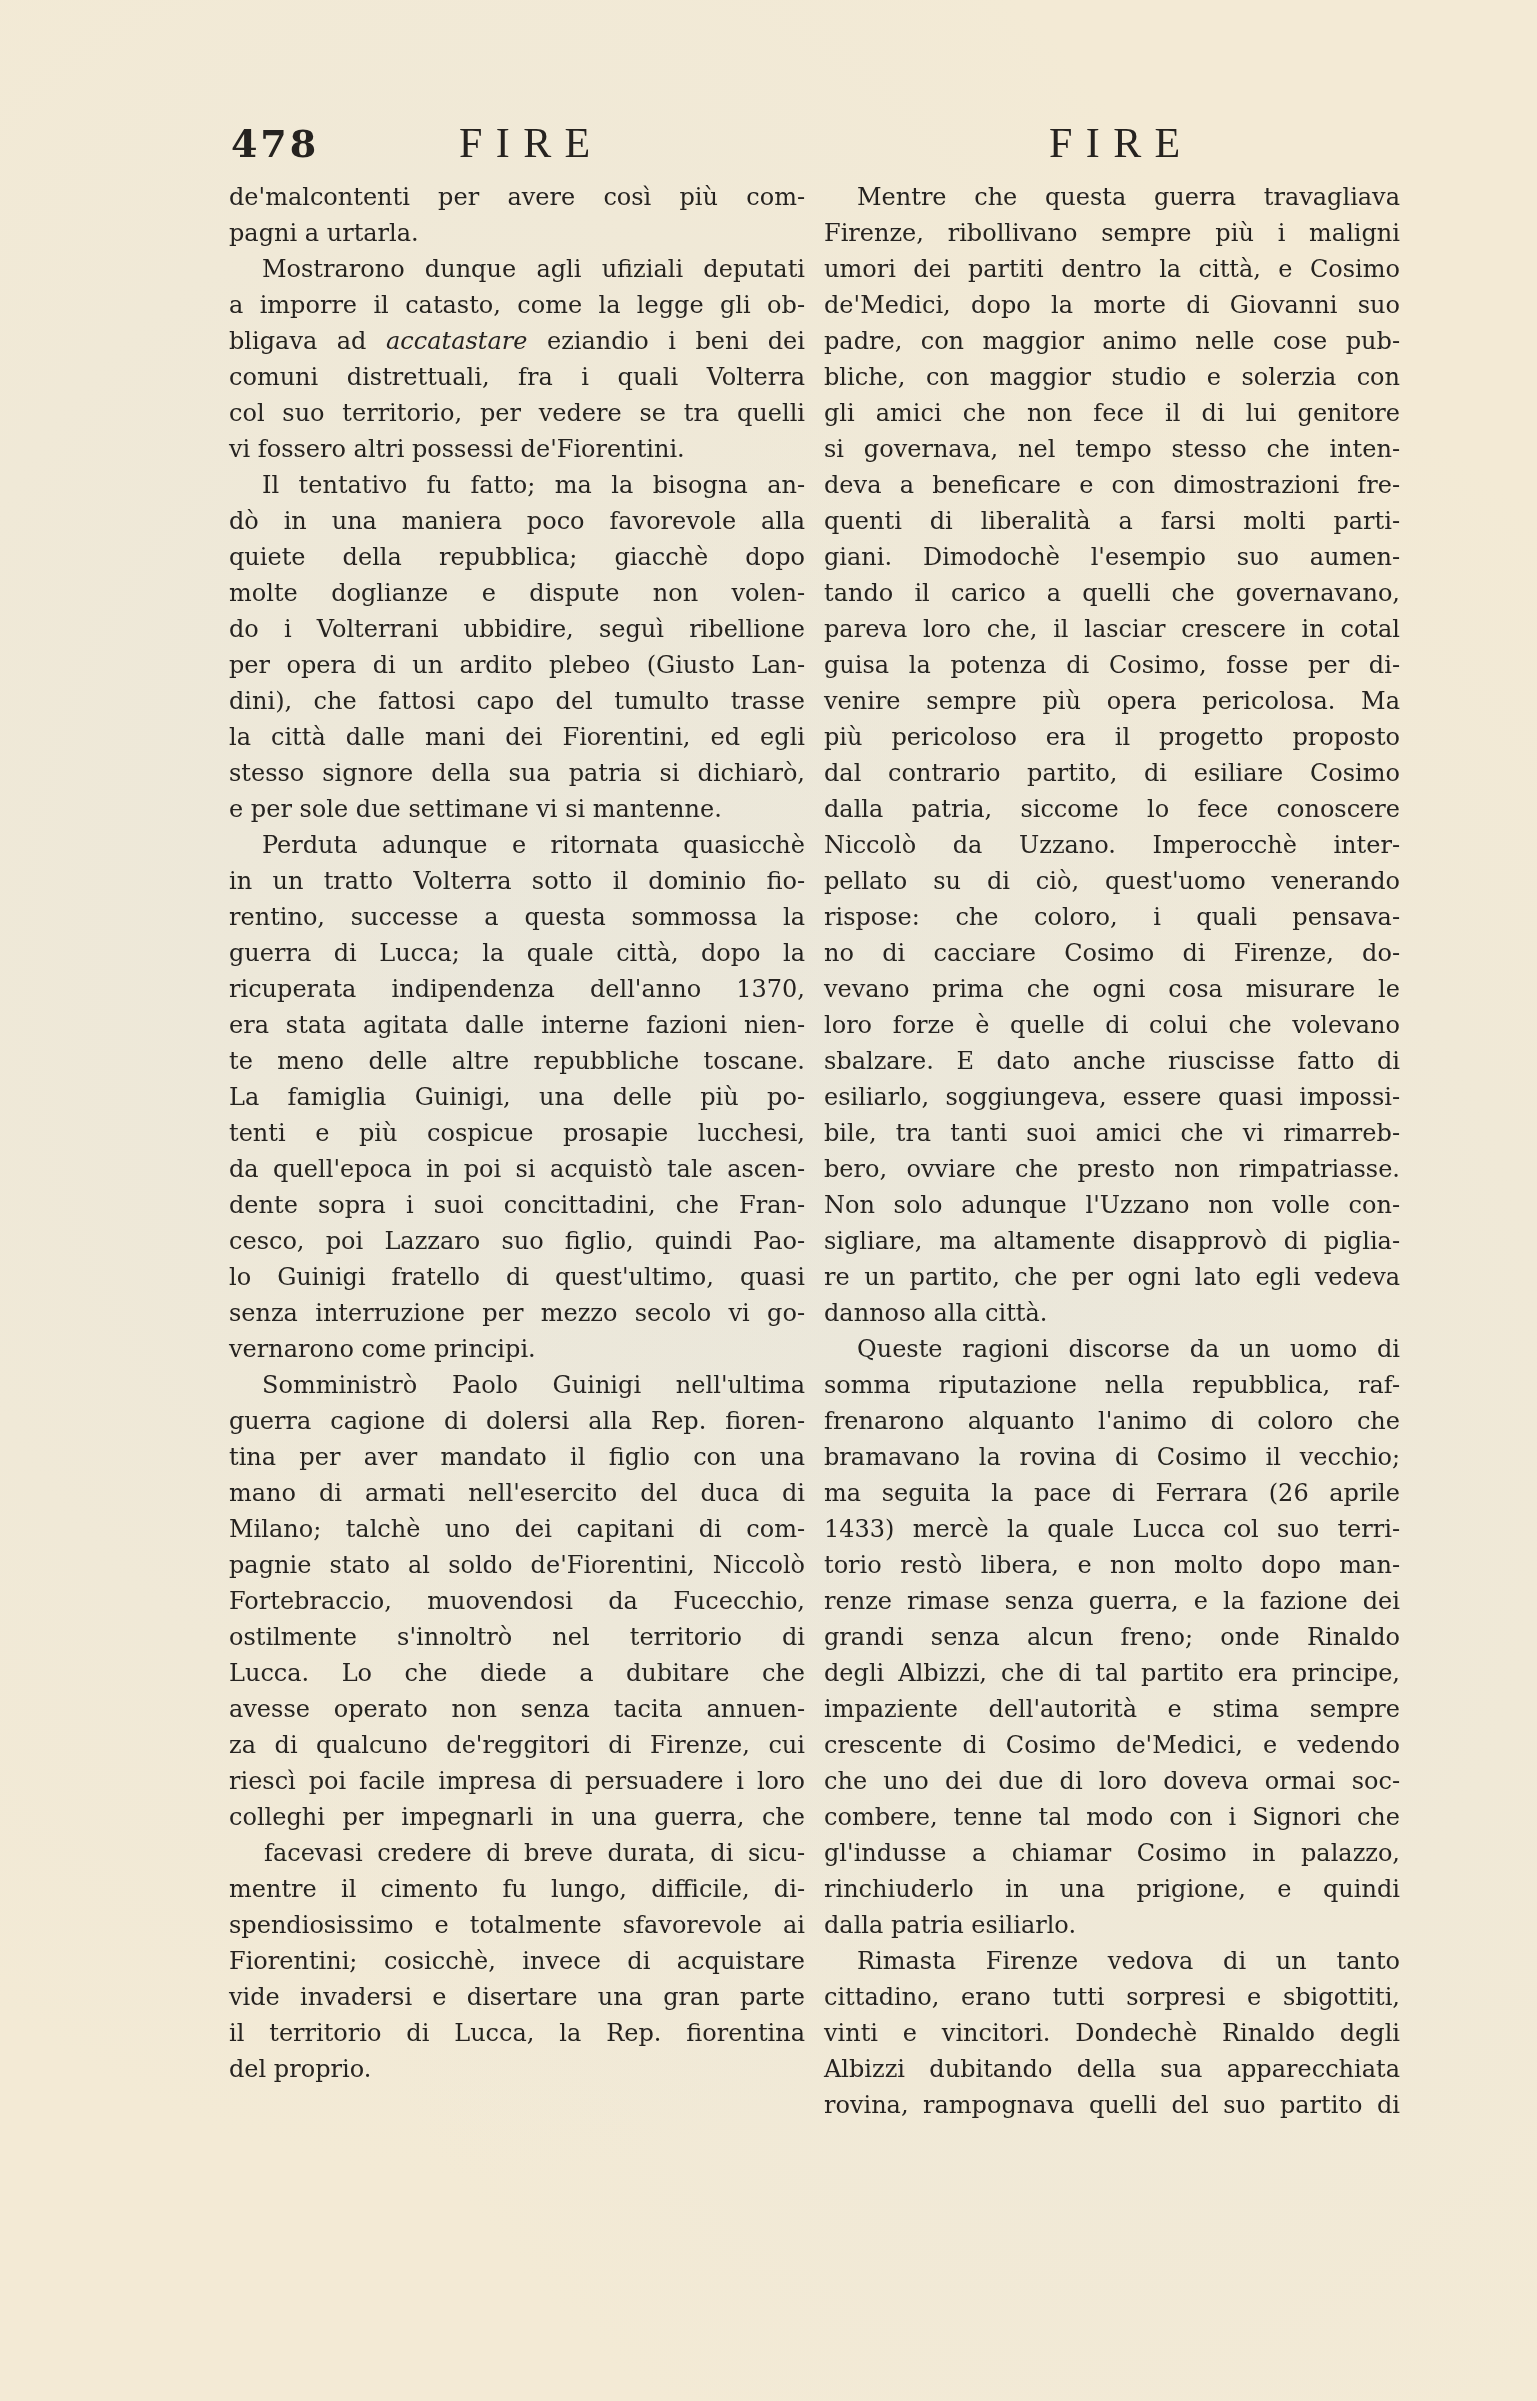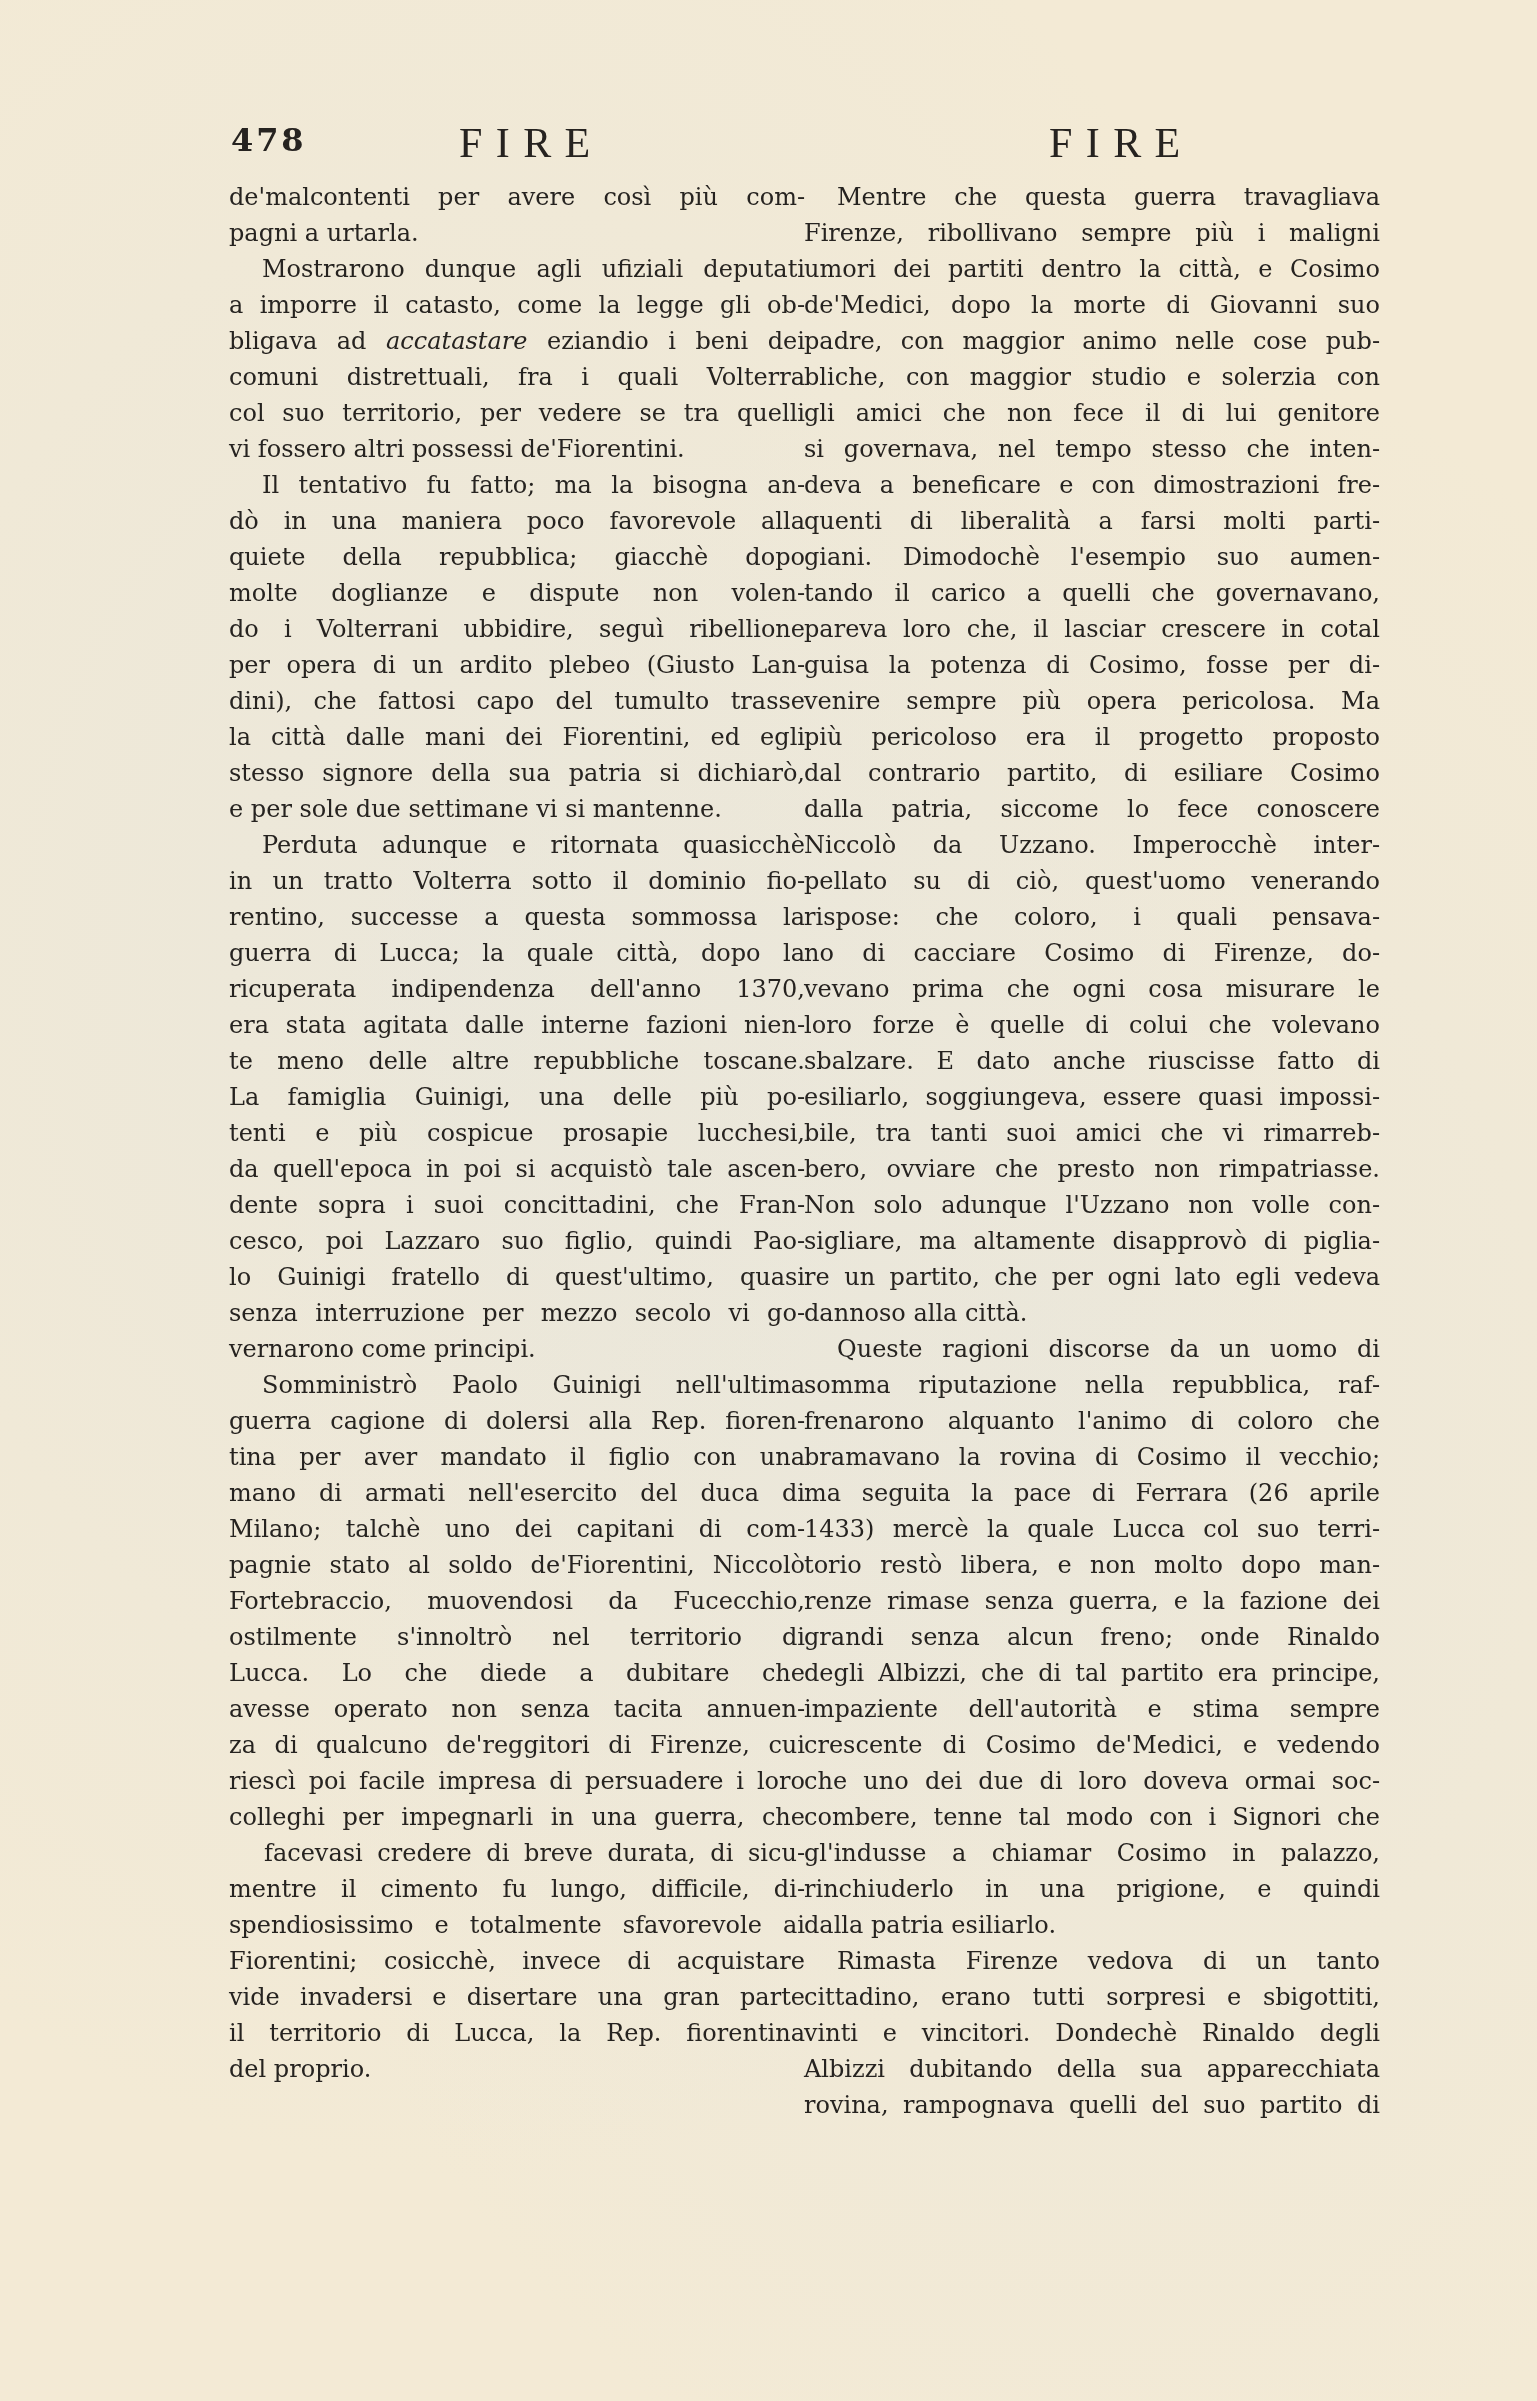--- a/index.html
+++ b/index.html
@@ -13,42 +13,42 @@
   }
   .page-bg {
     position: absolute; inset: 0;
     background:
       radial-gradient(ellipse at 30% 40%, rgba(220,226,228,0.35), rgba(0,0,0,0) 60%),
       radial-gradient(ellipse at 70% 60%, rgba(220,226,228,0.30), rgba(0,0,0,0) 55%),
       #f3ead5;
   }
   .page-number {
     position: absolute; left: 231px; top: 121px;
-    font-size: 32px; letter-spacing: 2.9px; font-weight: bold;
+    font-size: 38px; letter-spacing: 2.9px; font-weight: bold;
     font-family: "DejaVu Serif", serif;
   }
   .running-head-left {
     position: absolute; left: 459px; top: 119px;
     font-size: 42px; letter-spacing: 13.4px; font-weight: normal;
     font-family: "Liberation Serif", serif;
   }
   .running-head-right {
     position: absolute; left: 1049px; top: 119px;
     font-size: 42px; letter-spacing: 13.4px; font-weight: normal;
     font-family: "Liberation Serif", serif;
   }
   .column {
     position: absolute; top: 179px;
     width: 576px;
     font-family: "DejaVu Serif", serif;
     font-size: 24px;
     line-height: 36px;
   }
   .col-left { left: 229px; }
-  .col-right { left: 804px; }
+  .col-right { left: 824px; }
   .line {
     display: block;
     white-space: nowrap;
     text-align: justify;
     text-align-last: justify;
     height: 36px;
     overflow: visible;
     transform-origin: left center;
   }
   .line.last { text-align-last: left; }

